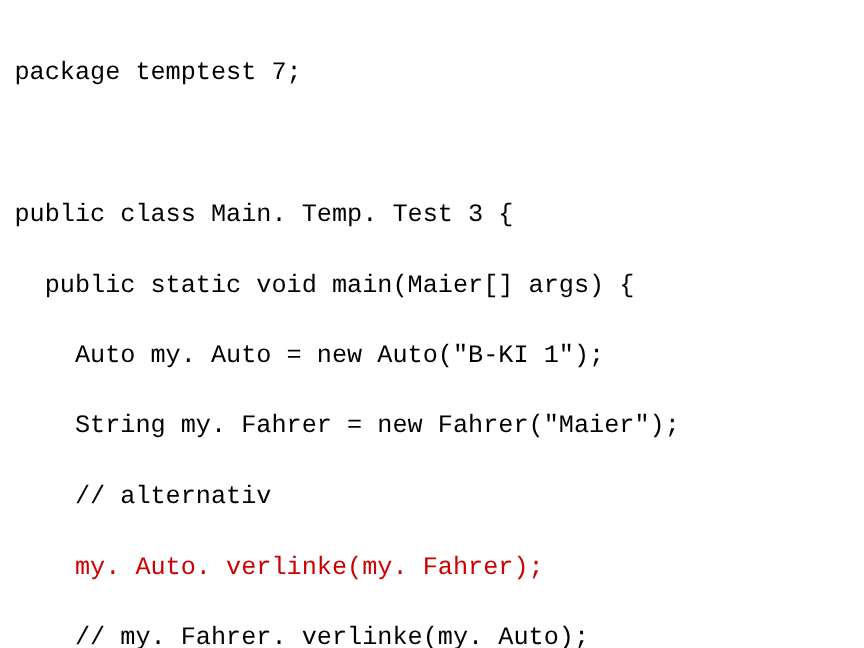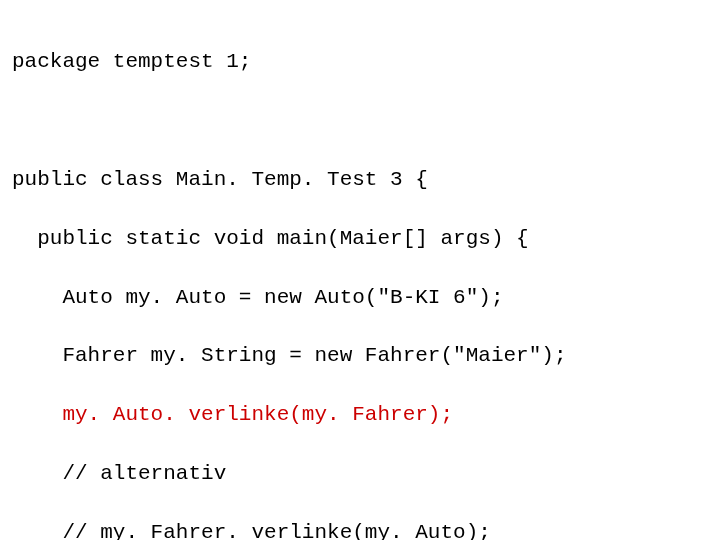--- a/index.html
+++ b/index.html
@@ -25,28 +25,28 @@
     }
     .blank-line {
       display: block;
       height: 1.4em;
     }
   </style>
 </head>
 <body>
 
 <div class="code-block">
-<span class="line">package temptest 1;</span>
+<span class="line">package temptest 7;</span>
 <span class="blank-line"></span>
 <span class="line">public class Main. Temp. Test 3 {</span>
 <span class="line">  public static void main(Maier[] args) {</span>
-<span class="line">    Auto my. Auto = new Auto("B-KI 6");</span>
-<span class="line">    Fahrer my. String = new Fahrer("Maier");</span>
+<span class="line">    Auto my. Auto = new Auto("B-KI 1");</span>
+<span class="line">    String my. Fahrer = new Fahrer("Maier");</span>
+<span class="line">    // alternativ</span>
 <span class="line highlight">    my. Auto. verlinke(my. Fahrer);</span>
-<span class="line">    // alternativ</span>
 <span class="line">    // my. Fahrer. verlinke(my. Auto);</span>
 
 
 
 
 
 
 </div>
 
 </body></html>

